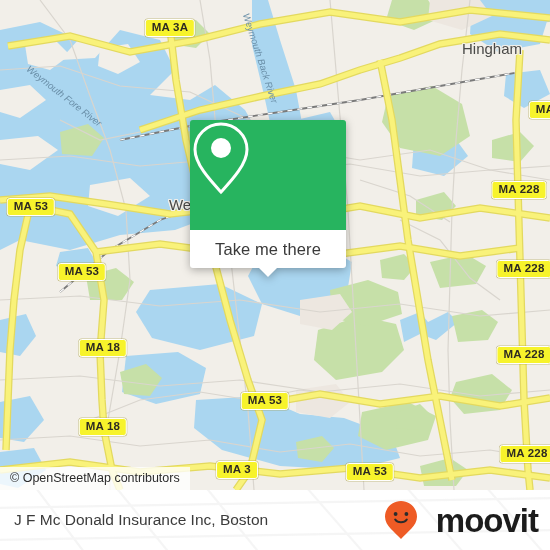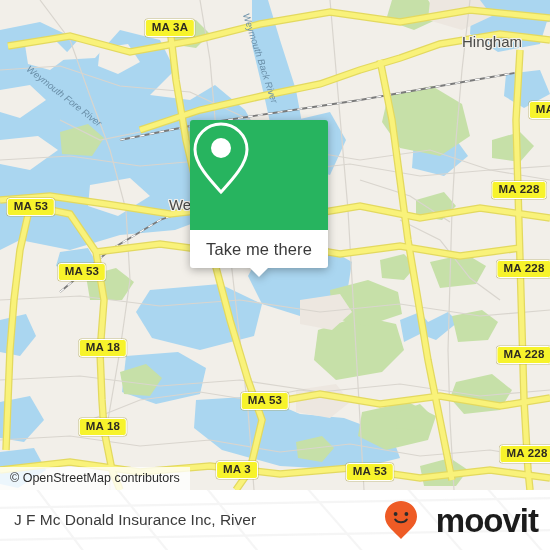--- a/index.html
+++ b/index.html
@@ -59,21 +59,21 @@
     position:absolute;left:0;bottom:0;
     background:rgba(255,255,255,.78);
     color:#2b2b2b;
     font-size:12.5px;
     padding:4px 10px 5px 10px;
     white-space:nowrap;
   }
 
   
   .card{
-    position:absolute;left:190px;top:120px;width:138px;
+    position:absolute;left:190px;top:120px;width:156px;
     filter:drop-shadow(0 2px 4px rgba(0,0,0,.30));
   }
   .card-top{
     height:110px;background:#27B45F;
     border-radius:3px 3px 0 0;
     display:flex;align-items:center;justify-content:center;
   }
   .card-bottom{
     height:38px;background:#ffffff;
     display:flex;align-items:center;justify-content:center;
@@ -220,21 +220,21 @@
         <path d="M0 470 L70 462 L140 472 L210 466 L280 474 L350 468 L420 478 L490 470 L550 478"></path>
         <path d="M380 60 L392 120 L400 180 L408 240 L418 300 L428 360 L440 420 L452 480"></path>
         <path d="M96 252 L160 244 L220 252 L280 244 L340 254 L400 246 L460 256 L520 248"></path>
         <path d="M30 206 L20 250 L14 300 L10 350 L8 400 L6 450"></path>
       </g>
     </svg>
 
     <div class="water-label" style="left:28px;top:62px;transform:rotate(38deg);">Weymouth Fore River</div>
     <div class="water-label" style="left:246px;top:8px;transform:rotate(72deg);">Weymouth Back River</div>
 
-    <div class="place" style="left:492px;top:41px;">Hingham</div>
+    <div class="place" style="left:492px;top:48px;">Hingham</div>
     <div class="place" style="left:180px;top:204px;text-align:center;">We</div>
 
     <div class="shield" style="left:170px;top:28px;">MA 3A</div>
     <div class="shield" style="left:545px;top:110px;">MA</div>
     <div class="shield" style="left:519px;top:190px;">MA 228</div>
     <div class="shield" style="left:31px;top:207px;">MA 53</div>
     <div class="shield" style="left:524px;top:269px;">MA 228</div>
     <div class="shield" style="left:82px;top:272px;">MA 53</div>
     <div class="shield" style="left:103px;top:348px;">MA 18</div>
     <div class="shield" style="left:524px;top:355px;">MA 228</div>
@@ -267,21 +267,21 @@
         <path d="M110 -10 L175 70"></path>
         <path d="M200 -10 L265 70"></path>
         <path d="M300 -10 L370 70"></path>
         <path d="M400 -10 L470 70"></path>
         <path d="M480 -10 L550 70"></path>
         <path d="M-10 50 L560 40"></path>
         <path d="M-10 18 L560 8"></path>
       </g>
     </svg>
 
-    <div class="footer-title">J F Mc Donald Insurance Inc, River</div>
+    <div class="footer-title">J F Mc Donald Insurance Inc, Boston</div>
 
     <div class="brand">
       <svg width="34" height="40" viewBox="0 0 34 40">
         <path d="M17 1 C8.2 1 1 8.1 1 16.7 C1 26 11 32 17 39 C23 32 33 26 33 16.7 C33 8.1 25.8 1 17 1 Z" fill="#EE5B25"></path>
         <circle cx="11.6" cy="14" r="1.9" fill="#2b2b2b"></circle>
         <circle cx="22.4" cy="14" r="1.9" fill="#2b2b2b"></circle>
         <path d="M11.2 19.5 C13.6 23.2 20.4 23.2 22.8 19.5" fill="none" stroke="#2b2b2b" stroke-width="2" stroke-linecap="round"></path>
       </svg>
       <span class="brand-word">moovit</span>
     </div>

